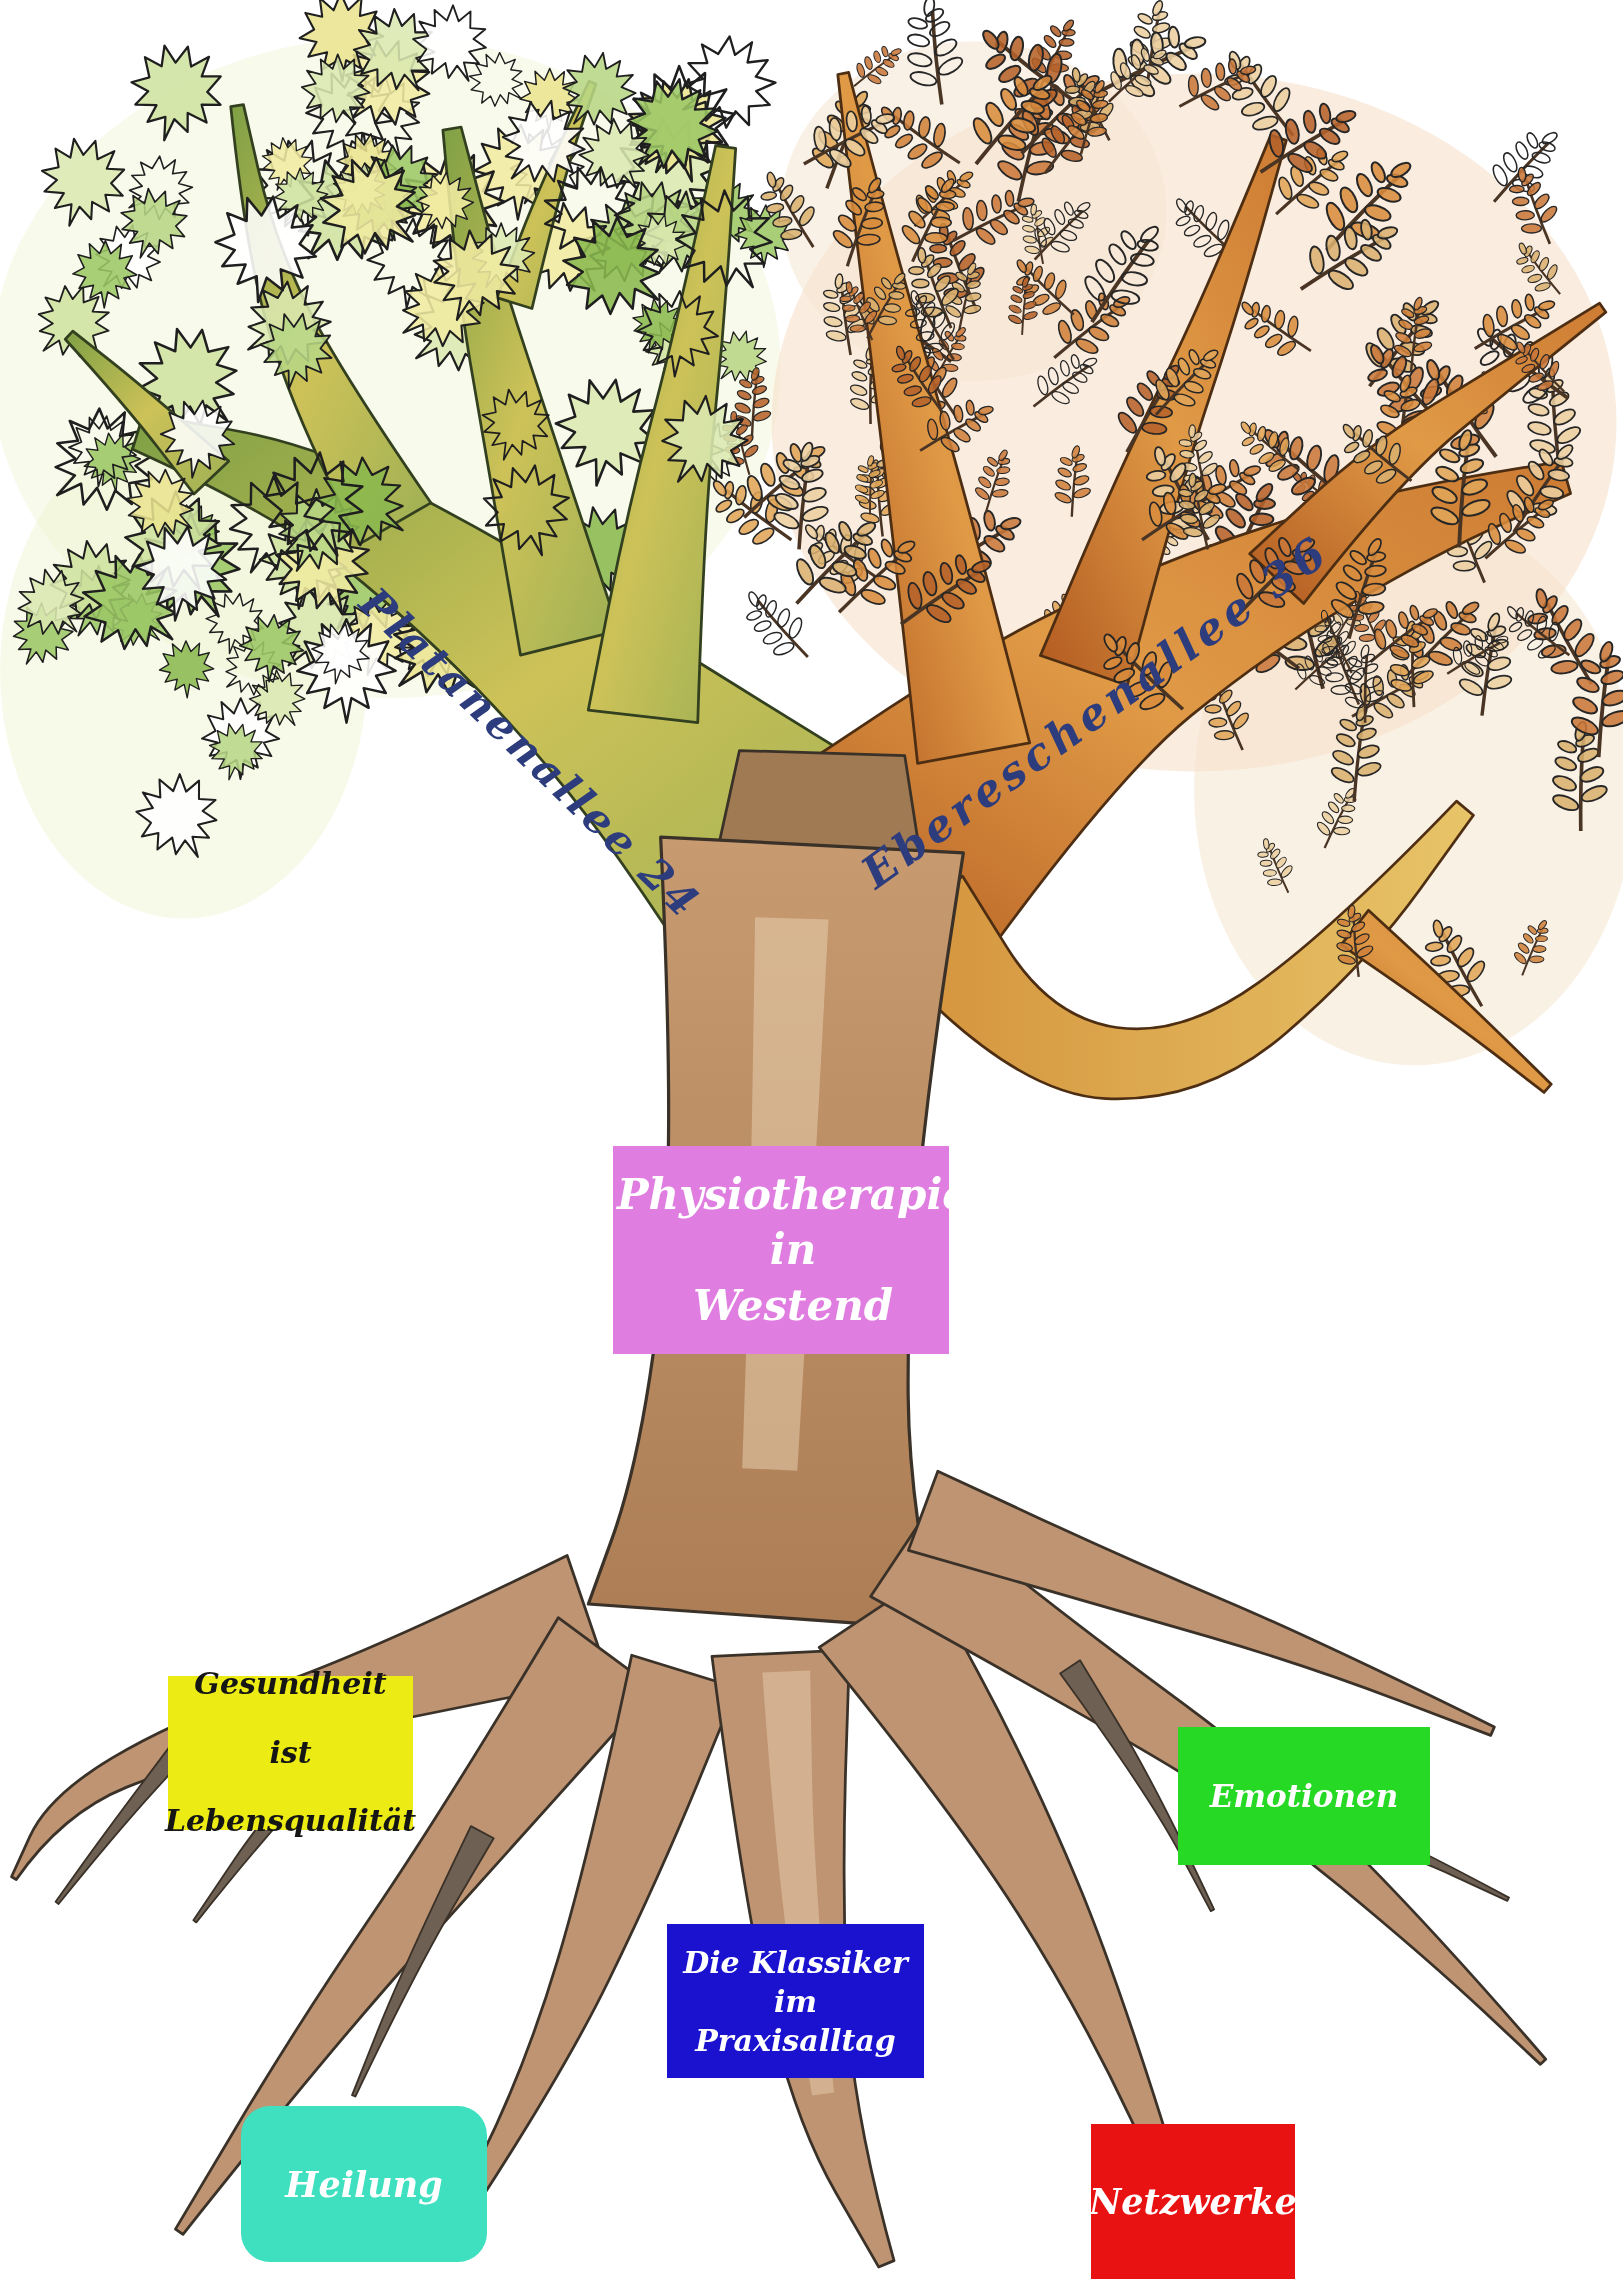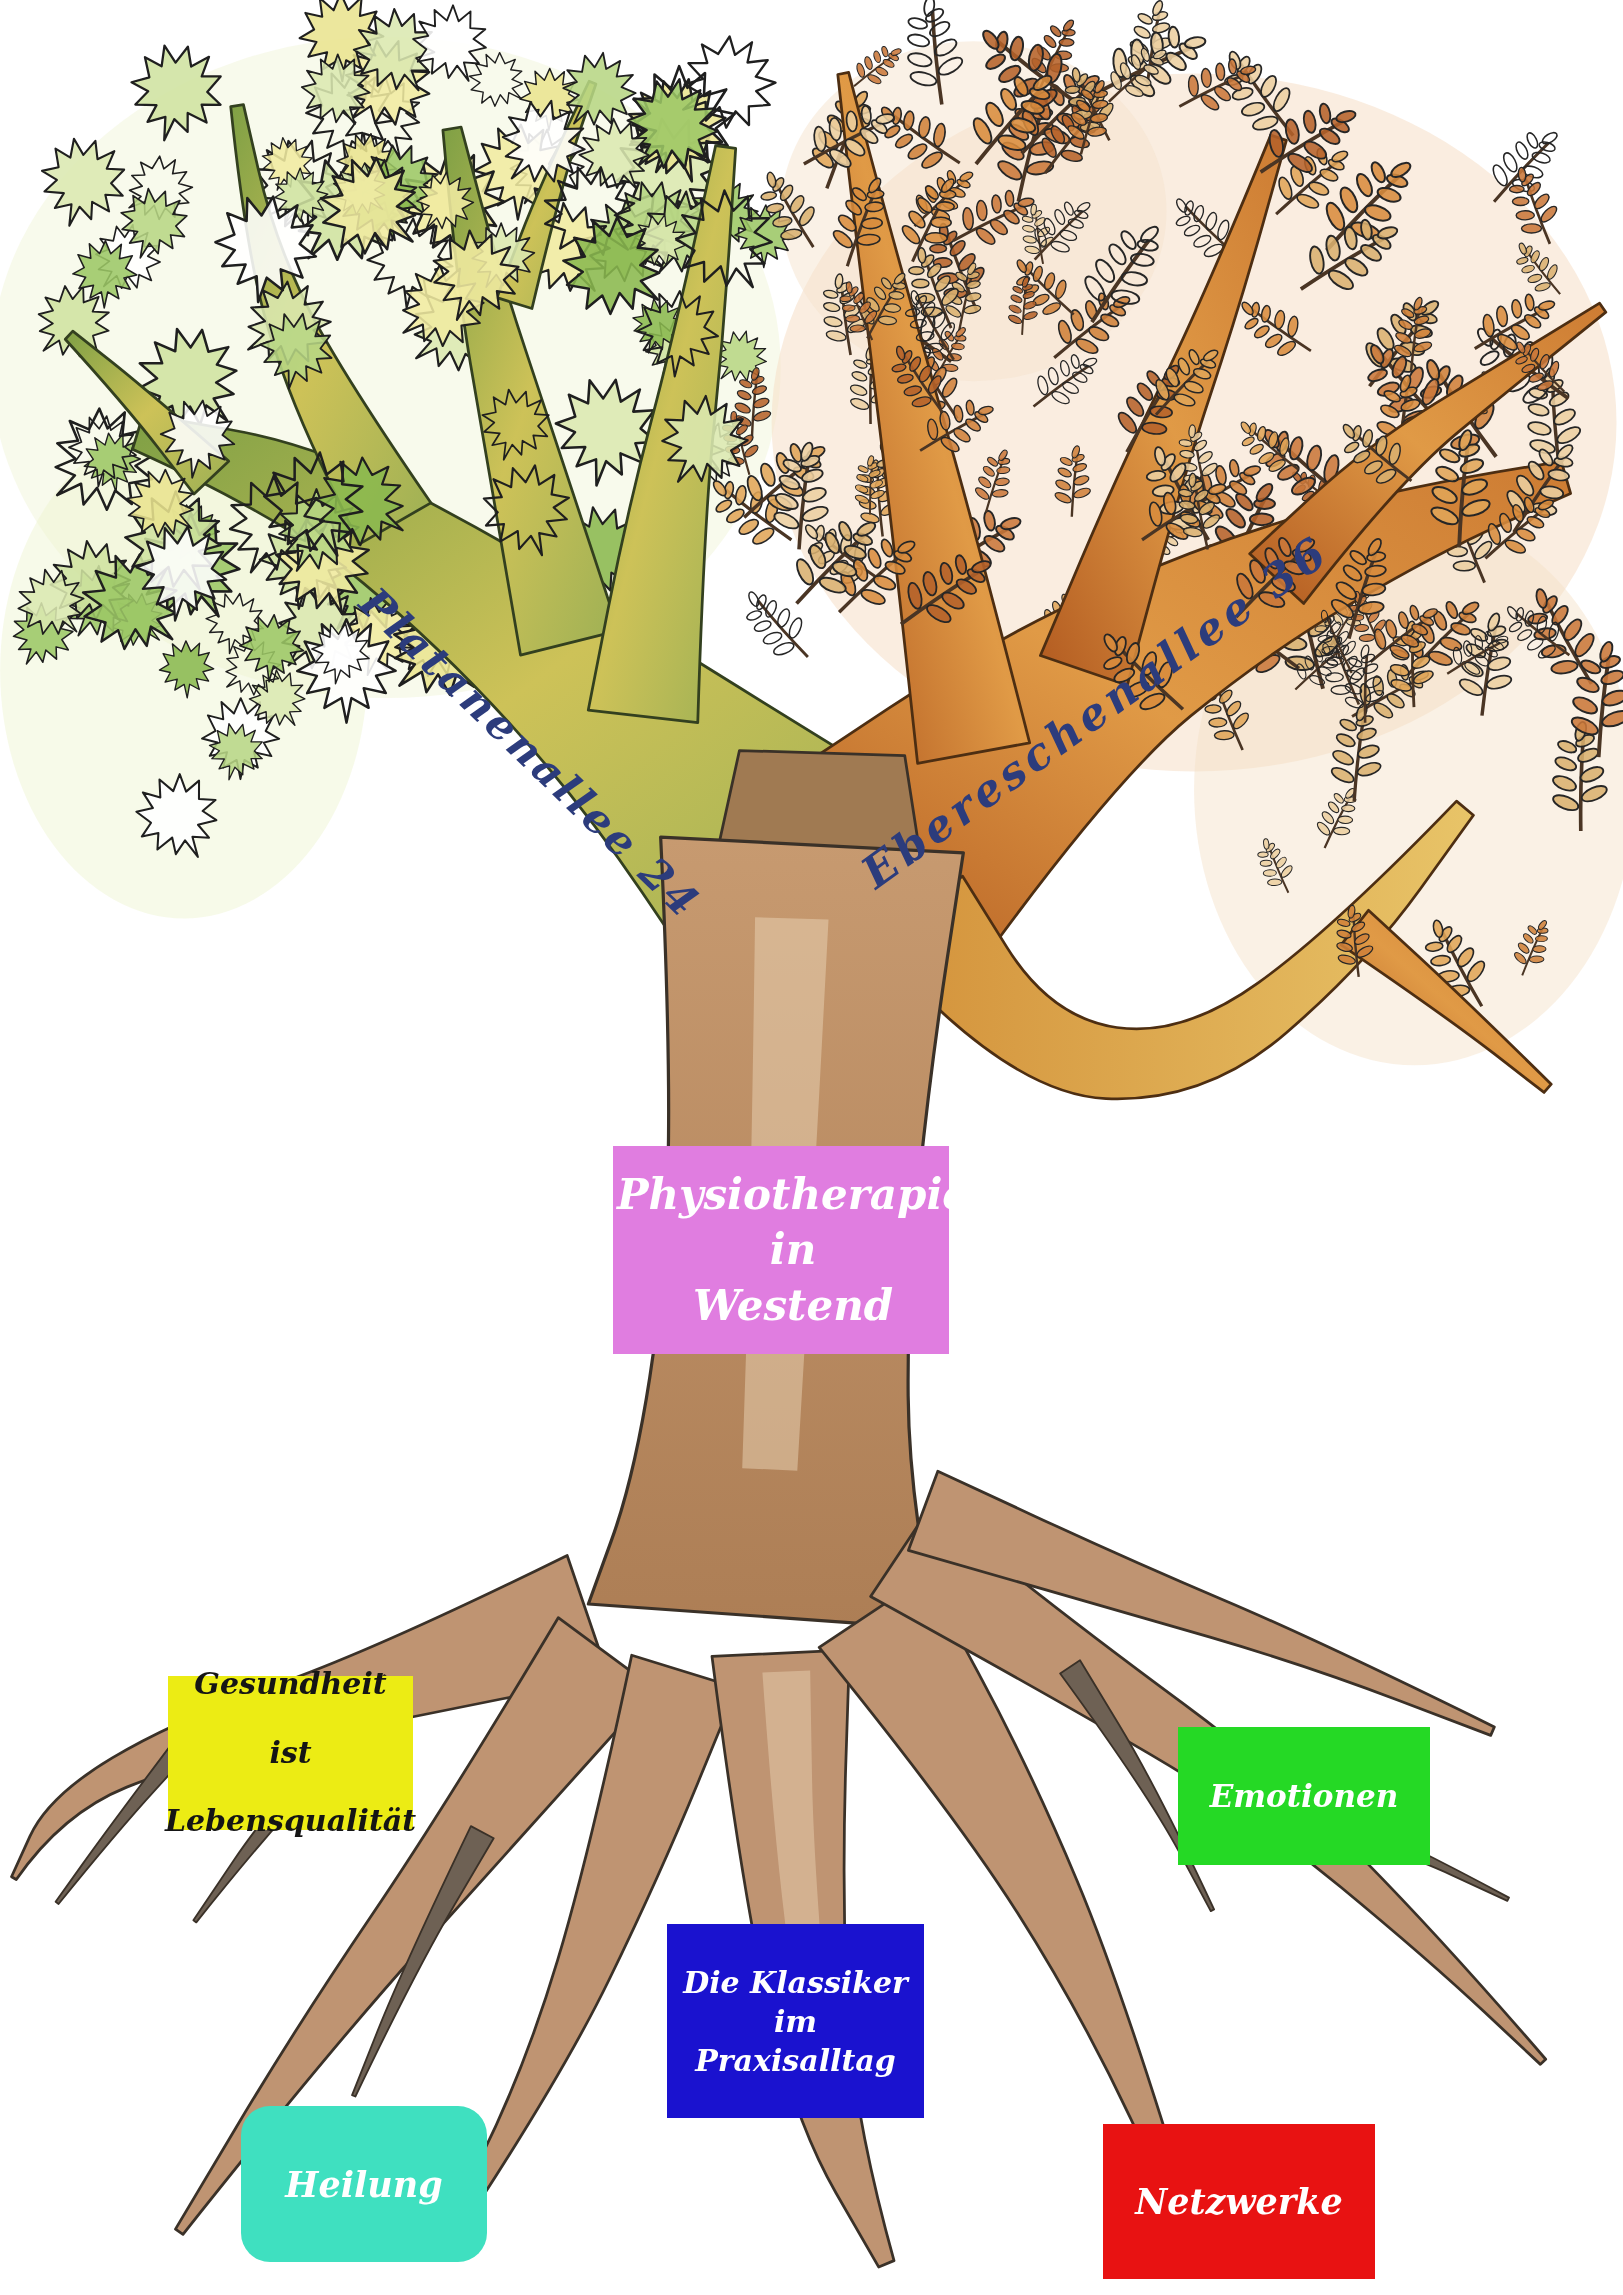--- a/index.html
+++ b/index.html
@@ -13,23 +13,23 @@
   .hand.left{left:367px;top:571px;font-size:42px;letter-spacing:3.7px;transform:rotate(44deg);}
   .hand.right{left:867px;top:852px;font-size:44px;letter-spacing:4.6px;transform:rotate(-36deg);}
 
   
   .label-box{position:absolute;display:flex;flex-direction:column;justify-content:center;
              align-items:center;text-align:center;font-style:italic;font-weight:bold;
              font-family:"DejaVu Serif",serif;}
   .box-trunk     {left:613px; top:1146px;width:312px;height:208px;font-size:42px;line-height:1.32;padding-left:24px;}
   .box-gesundheit{left:168px; top:1676px;width:245px;height:154px;font-size:30px;line-height:1.28;}
   .box-emotionen {left:1178px;top:1695px;width:252px;height:138px;font-size:31px;margin-top:32px;}
-  .box-klassiker {left:667px; top:1924px;width:257px;height:194px;font-size:30px;line-height:1.3;}
+  .box-klassiker {left:667px; top:1924px;width:257px;height:154px;font-size:30px;line-height:1.3;}
   .box-heilung   {left:241px; top:2106px;width:246px;height:156px;font-size:35px;border-radius:29px;}
-  .box-netzwerke {left:1091px;top:2124px;width:272px;height:155px;font-size:35px;margin-left:12px;}
+  .box-netzwerke {left:1091px;top:2124px;width:204px;height:155px;font-size:35px;}
 </style>
 </head>
 <body>
 
 <div class="stage">
 
   <svg id="tree-svg" width="1624" height="2296" viewBox="0 0 1768 2500">
     <defs>
       <linearGradient id="gG" x1="0" y1="0" x2="1" y2="1">
         <stop offset="0" stop-color="#7fa045"></stop>

